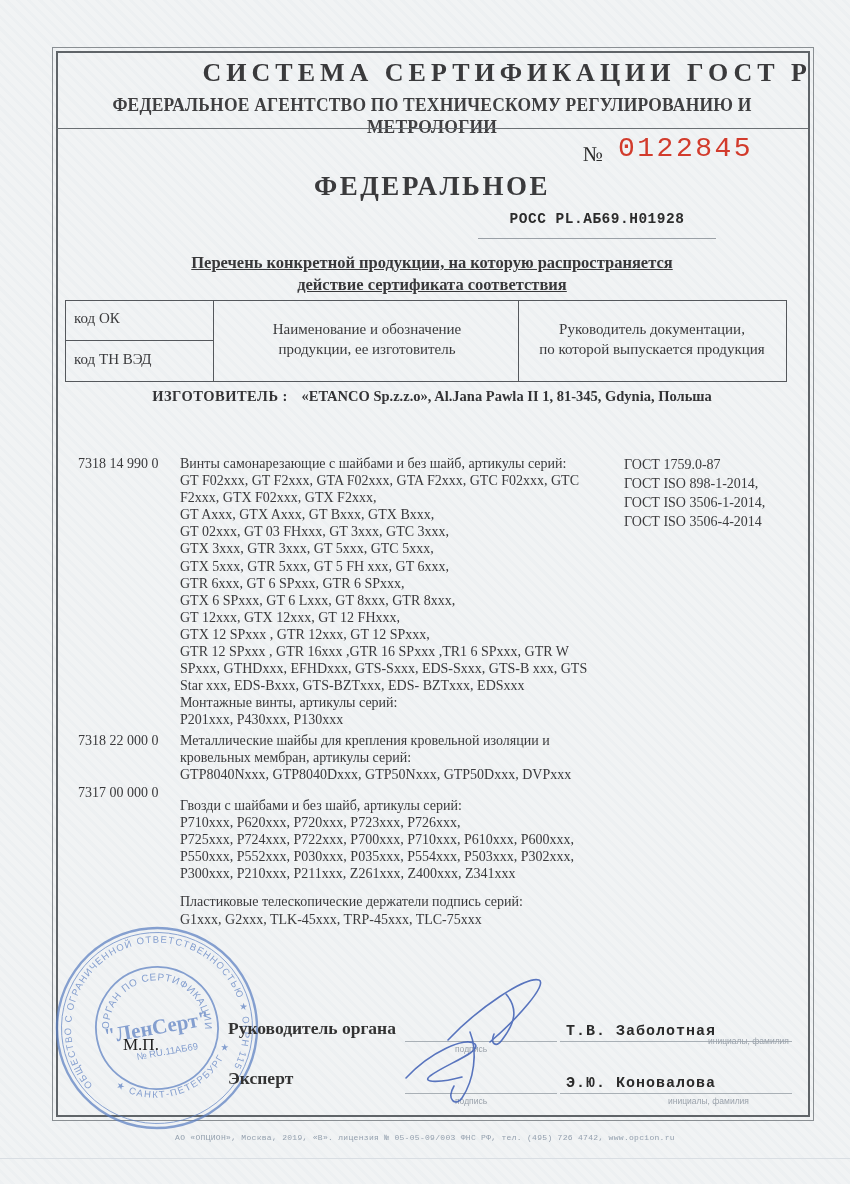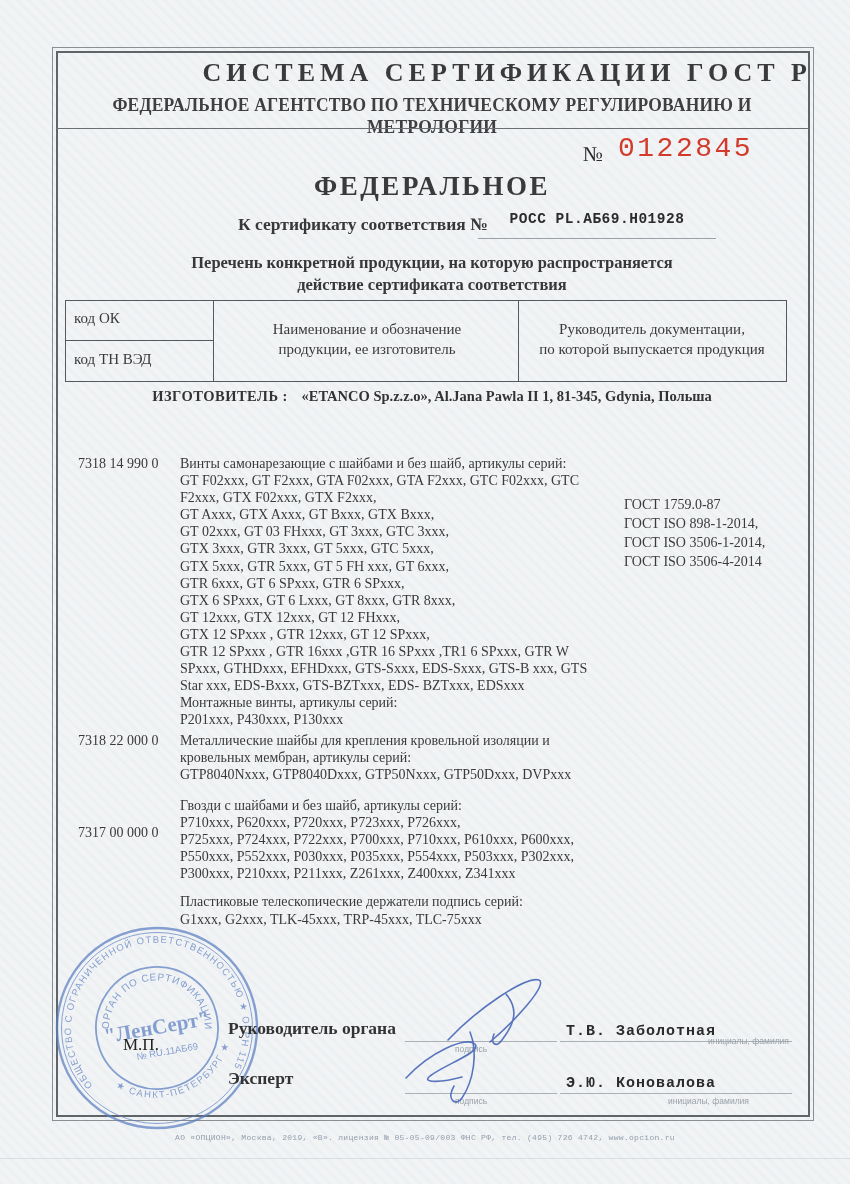--- a/index.html
+++ b/index.html
@@ -27,43 +27,43 @@
   .blank-no-sign{left:583px;top:142px;font-size:21px;color:#2b2b2b;}
   .blank-no-value{left:618px;top:133px;font-family:"Liberation Mono",monospace;
     font-size:28px;letter-spacing:2.5px;color:#d23b2c;}
   .doc-title{left:52px;top:171px;width:760px;text-align:center;
     font-size:27px;font-weight:bold;letter-spacing:2.5px;color:#3a3a3c;}
   .cert-label{left:238px;top:214px;font-size:17.5px;font-weight:bold;color:#38383a;}
   .cert-value{left:478px;top:211px;width:238px;text-align:center;
     font-family:"Liberation Mono",monospace;font-size:14.5px;font-weight:bold;
     letter-spacing:0.5px;color:#2b2b2b;border-bottom:1px solid #9aa0a6;padding-bottom:11px;}
   .subtitle{left:52px;top:252px;width:760px;text-align:center;white-space:pre-line;
-    font-size:16.5px;font-weight:bold;line-height:22px;color:#38383a;}
+    font-size:16.5px;font-weight:bold;line-height:22px;color:#38383a;text-decoration:underline;}
   
   .tbl{left:65px;top:300px;width:720px;height:80px;border:1.2px solid #55585c;}
   .tbl .v1{position:absolute;left:147px;top:0;bottom:0;width:0;border-left:1.2px solid #55585c;}
   .tbl .v2{position:absolute;left:452px;top:0;bottom:0;width:0;border-left:1.2px solid #55585c;}
   .tbl .h1{position:absolute;left:0;top:39px;width:147px;height:0;border-top:1.2px solid #55585c;}
   .cell{position:absolute;font-size:15px;color:#3a3a3c;}
   .cell-c{text-align:center;white-space:pre-line;line-height:20px;}
   .cod-ok{left:8px;top:9px;}
   .cod-tnved{left:8px;top:50px;}
   .cell-name{left:152px;top:18px;width:298px;}
   .cell-doc{left:455px;top:18px;width:262px;}
   .manu{left:52px;top:388px;width:760px;text-align:center;font-size:14.5px;font-weight:bold;color:#333335;}
   .manu .manu-label{letter-spacing:0.5px;margin-right:10px;}
   
   .code{font-size:14px;color:#3a3a3c;white-space:nowrap;}
   .plist{font-size:14px;line-height:17.1px;color:#3a3a3c;white-space:pre-line;}
-  .docs{left:624px;top:455px;font-size:14px;line-height:19px;color:#3a3a3c;white-space:pre-line;margin-top:40px;}
+  .docs{left:624px;top:455px;font-size:14px;line-height:19px;color:#3a3a3c;white-space:pre-line;}
   .code1{left:78px;top:456px;}
   .block1{left:180px;top:455px;width:440px;}
   .code2{left:78px;top:733px;}
   .block2{left:180px;top:732px;width:440px;}
-  .code3{left:78px;top:825px;}
+  .code3{left:78px;top:785px;}
   .block3{left:180px;top:797px;width:460px;}
   .block4{left:180px;top:893px;width:460px;line-height:18px;}
   
   .mp{left:123px;top:1035px;font-size:17px;color:#222;}
   .sig-role1{left:228px;top:1018px;font-size:17.5px;font-weight:bold;color:#333;}
   .sig-role2{left:228px;top:1068px;font-size:17.5px;font-weight:bold;color:#333;}
   .sig-line{height:0;border-top:1px solid #a9b0b6;}
   .sl1{left:405px;top:1041px;width:152px;}
   .sl2{left:405px;top:1093px;width:152px;}
   .nl1{left:560px;top:1041px;width:232px;}
@@ -94,21 +94,20 @@
 
   <div class="abs hdr-line1">СИСТЕМА СЕРТИФИКАЦИИ ГОСТ Р</div>
   <div class="abs hdr-line2">ФЕДЕРАЛЬНОЕ АГЕНТСТВО ПО ТЕХНИЧЕСКОМУ РЕГУЛИРОВАНИЮ И МЕТРОЛОГИИ</div>
   <div class="abs hdr-rule"></div>
 
   <span class="abs blank-no-sign">№</span>
   <span class="abs blank-no-value">0122845</span>
 
   <div class="abs doc-title">ФЕДЕРАЛЬНОЕ</div>
 
-  <span class="abs cert-label">К сертификату соответствия №</span>
   <span class="abs cert-value">РОСС PL.АБ69.Н01928</span>
 
   <div class="abs subtitle">Перечень конкретной продукции,  на которую распространяется
 действие сертификата соответствия</div>
 
   <div class="abs tbl">
     <div class="v1"></div>
     <div class="v2"></div>
     <div class="h1"></div>
     <div class="cell cod-ok">код ОК</div>

